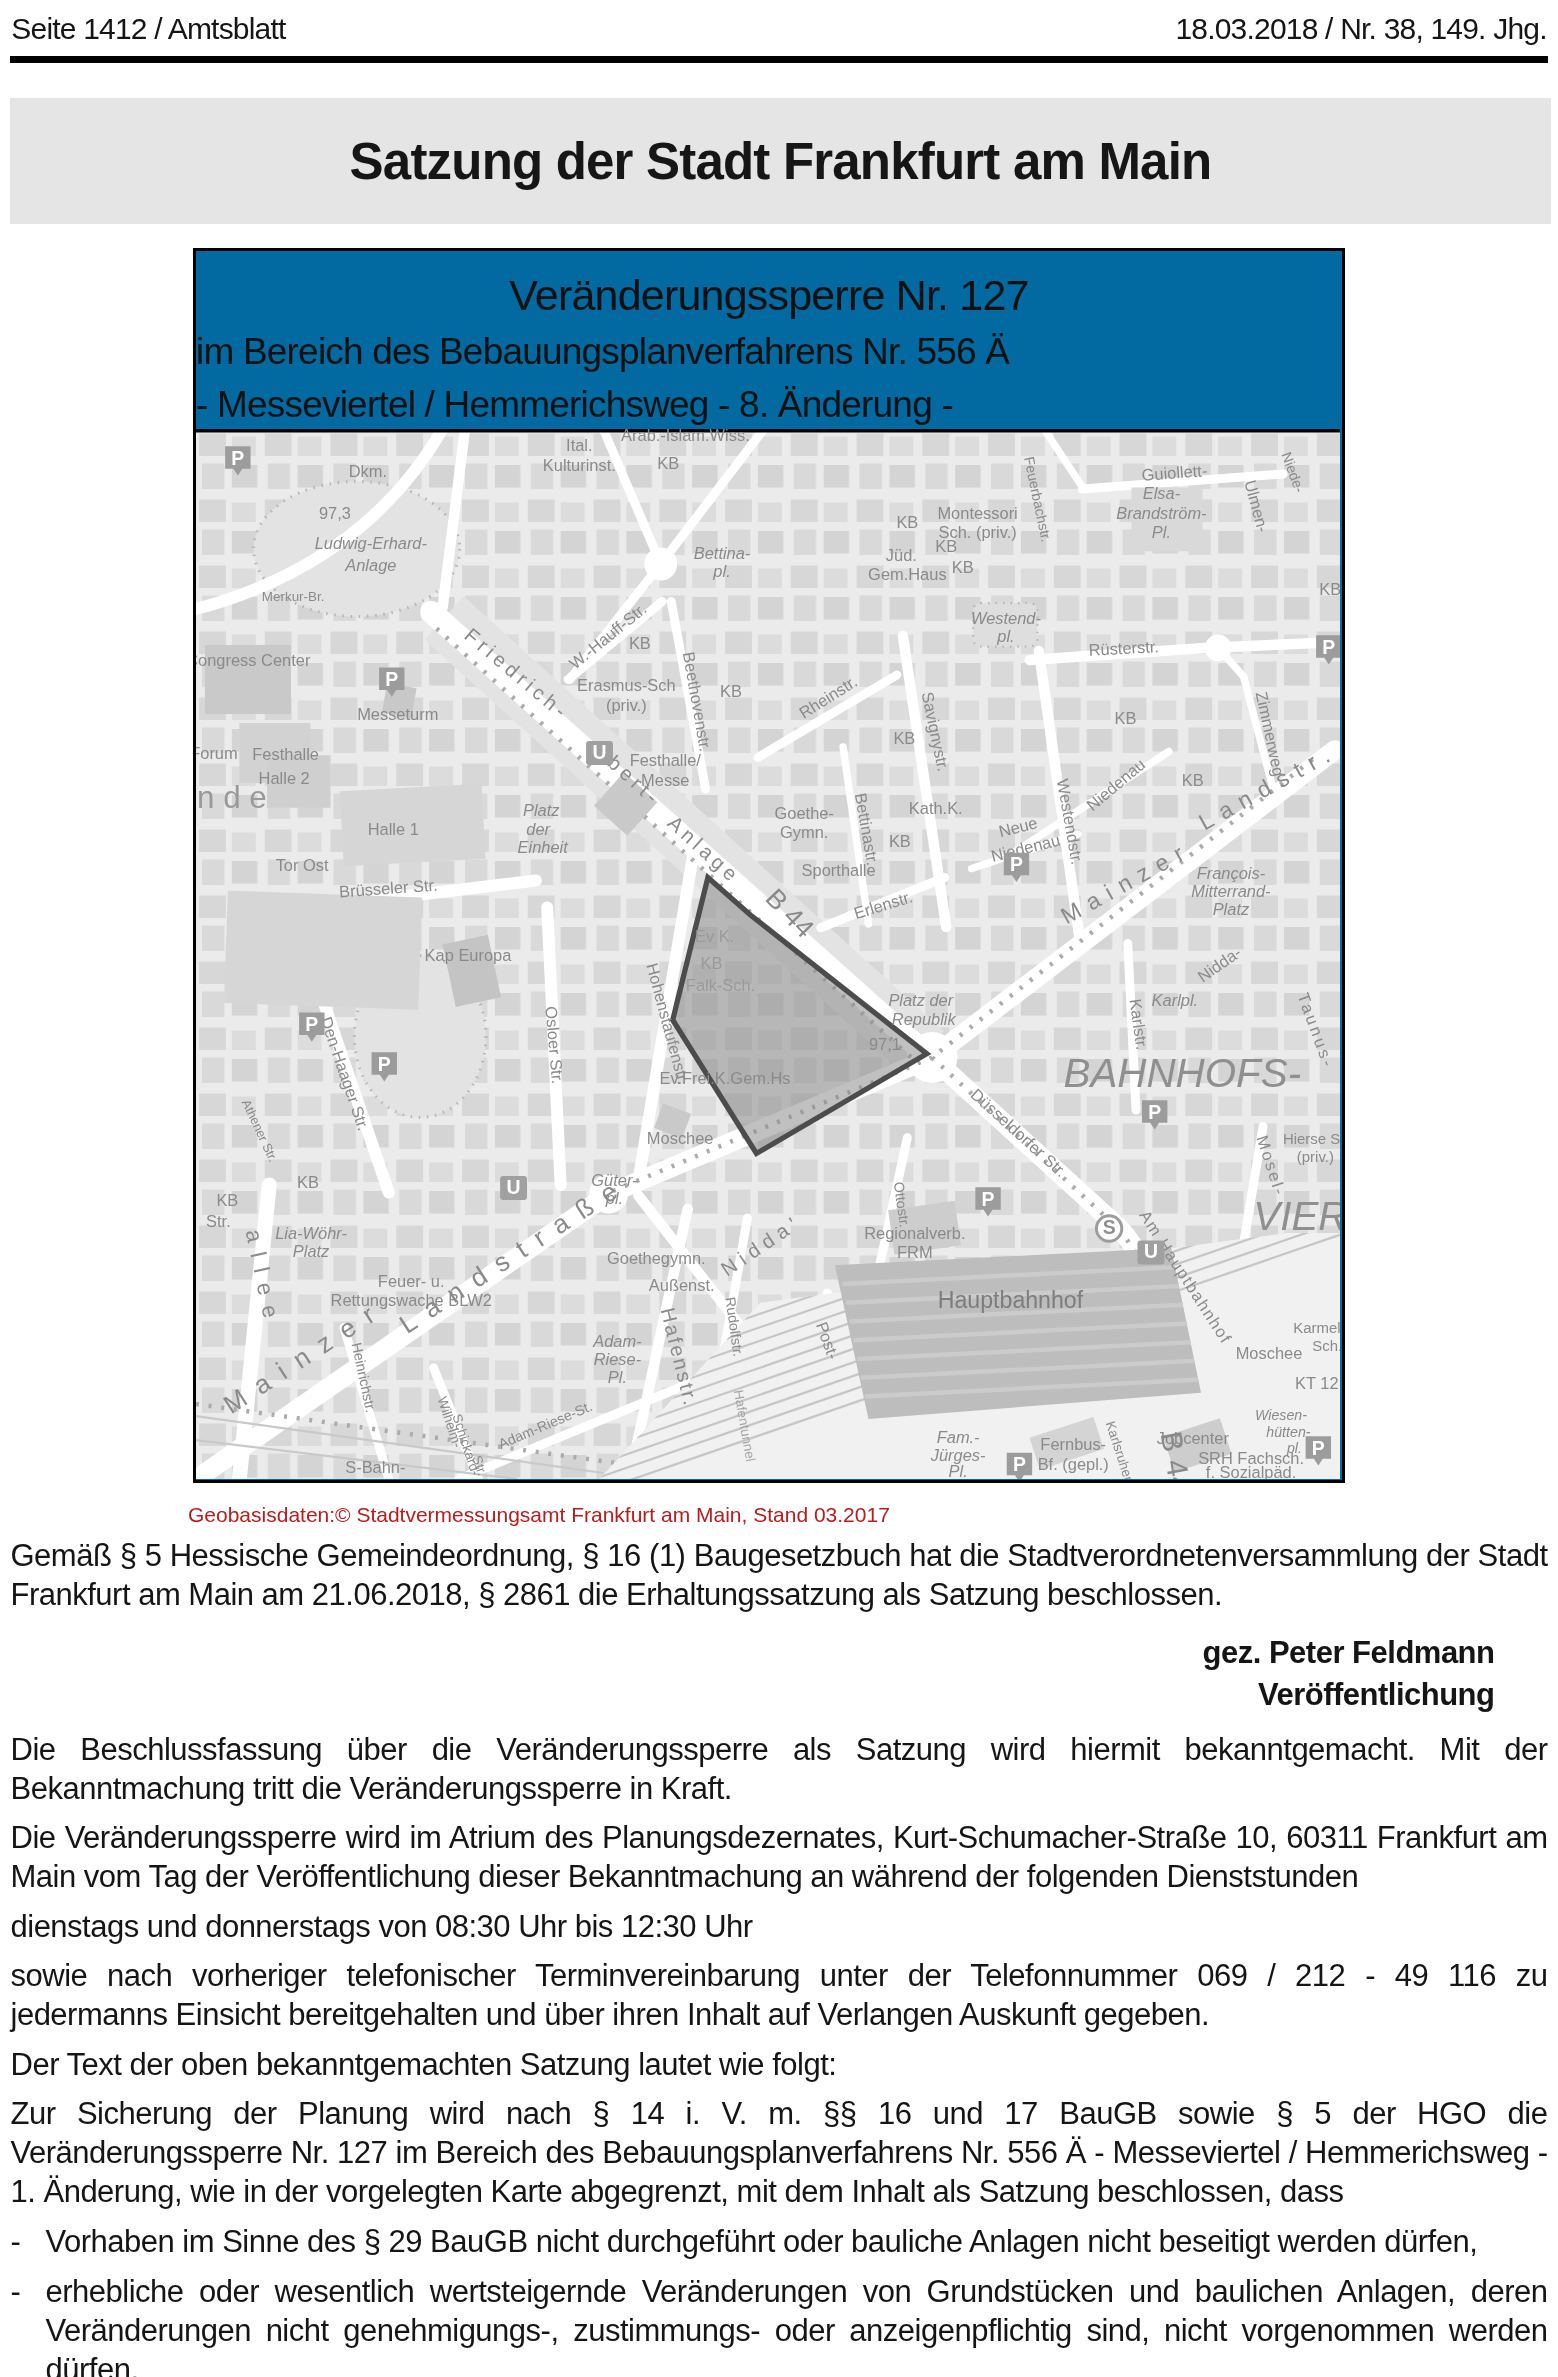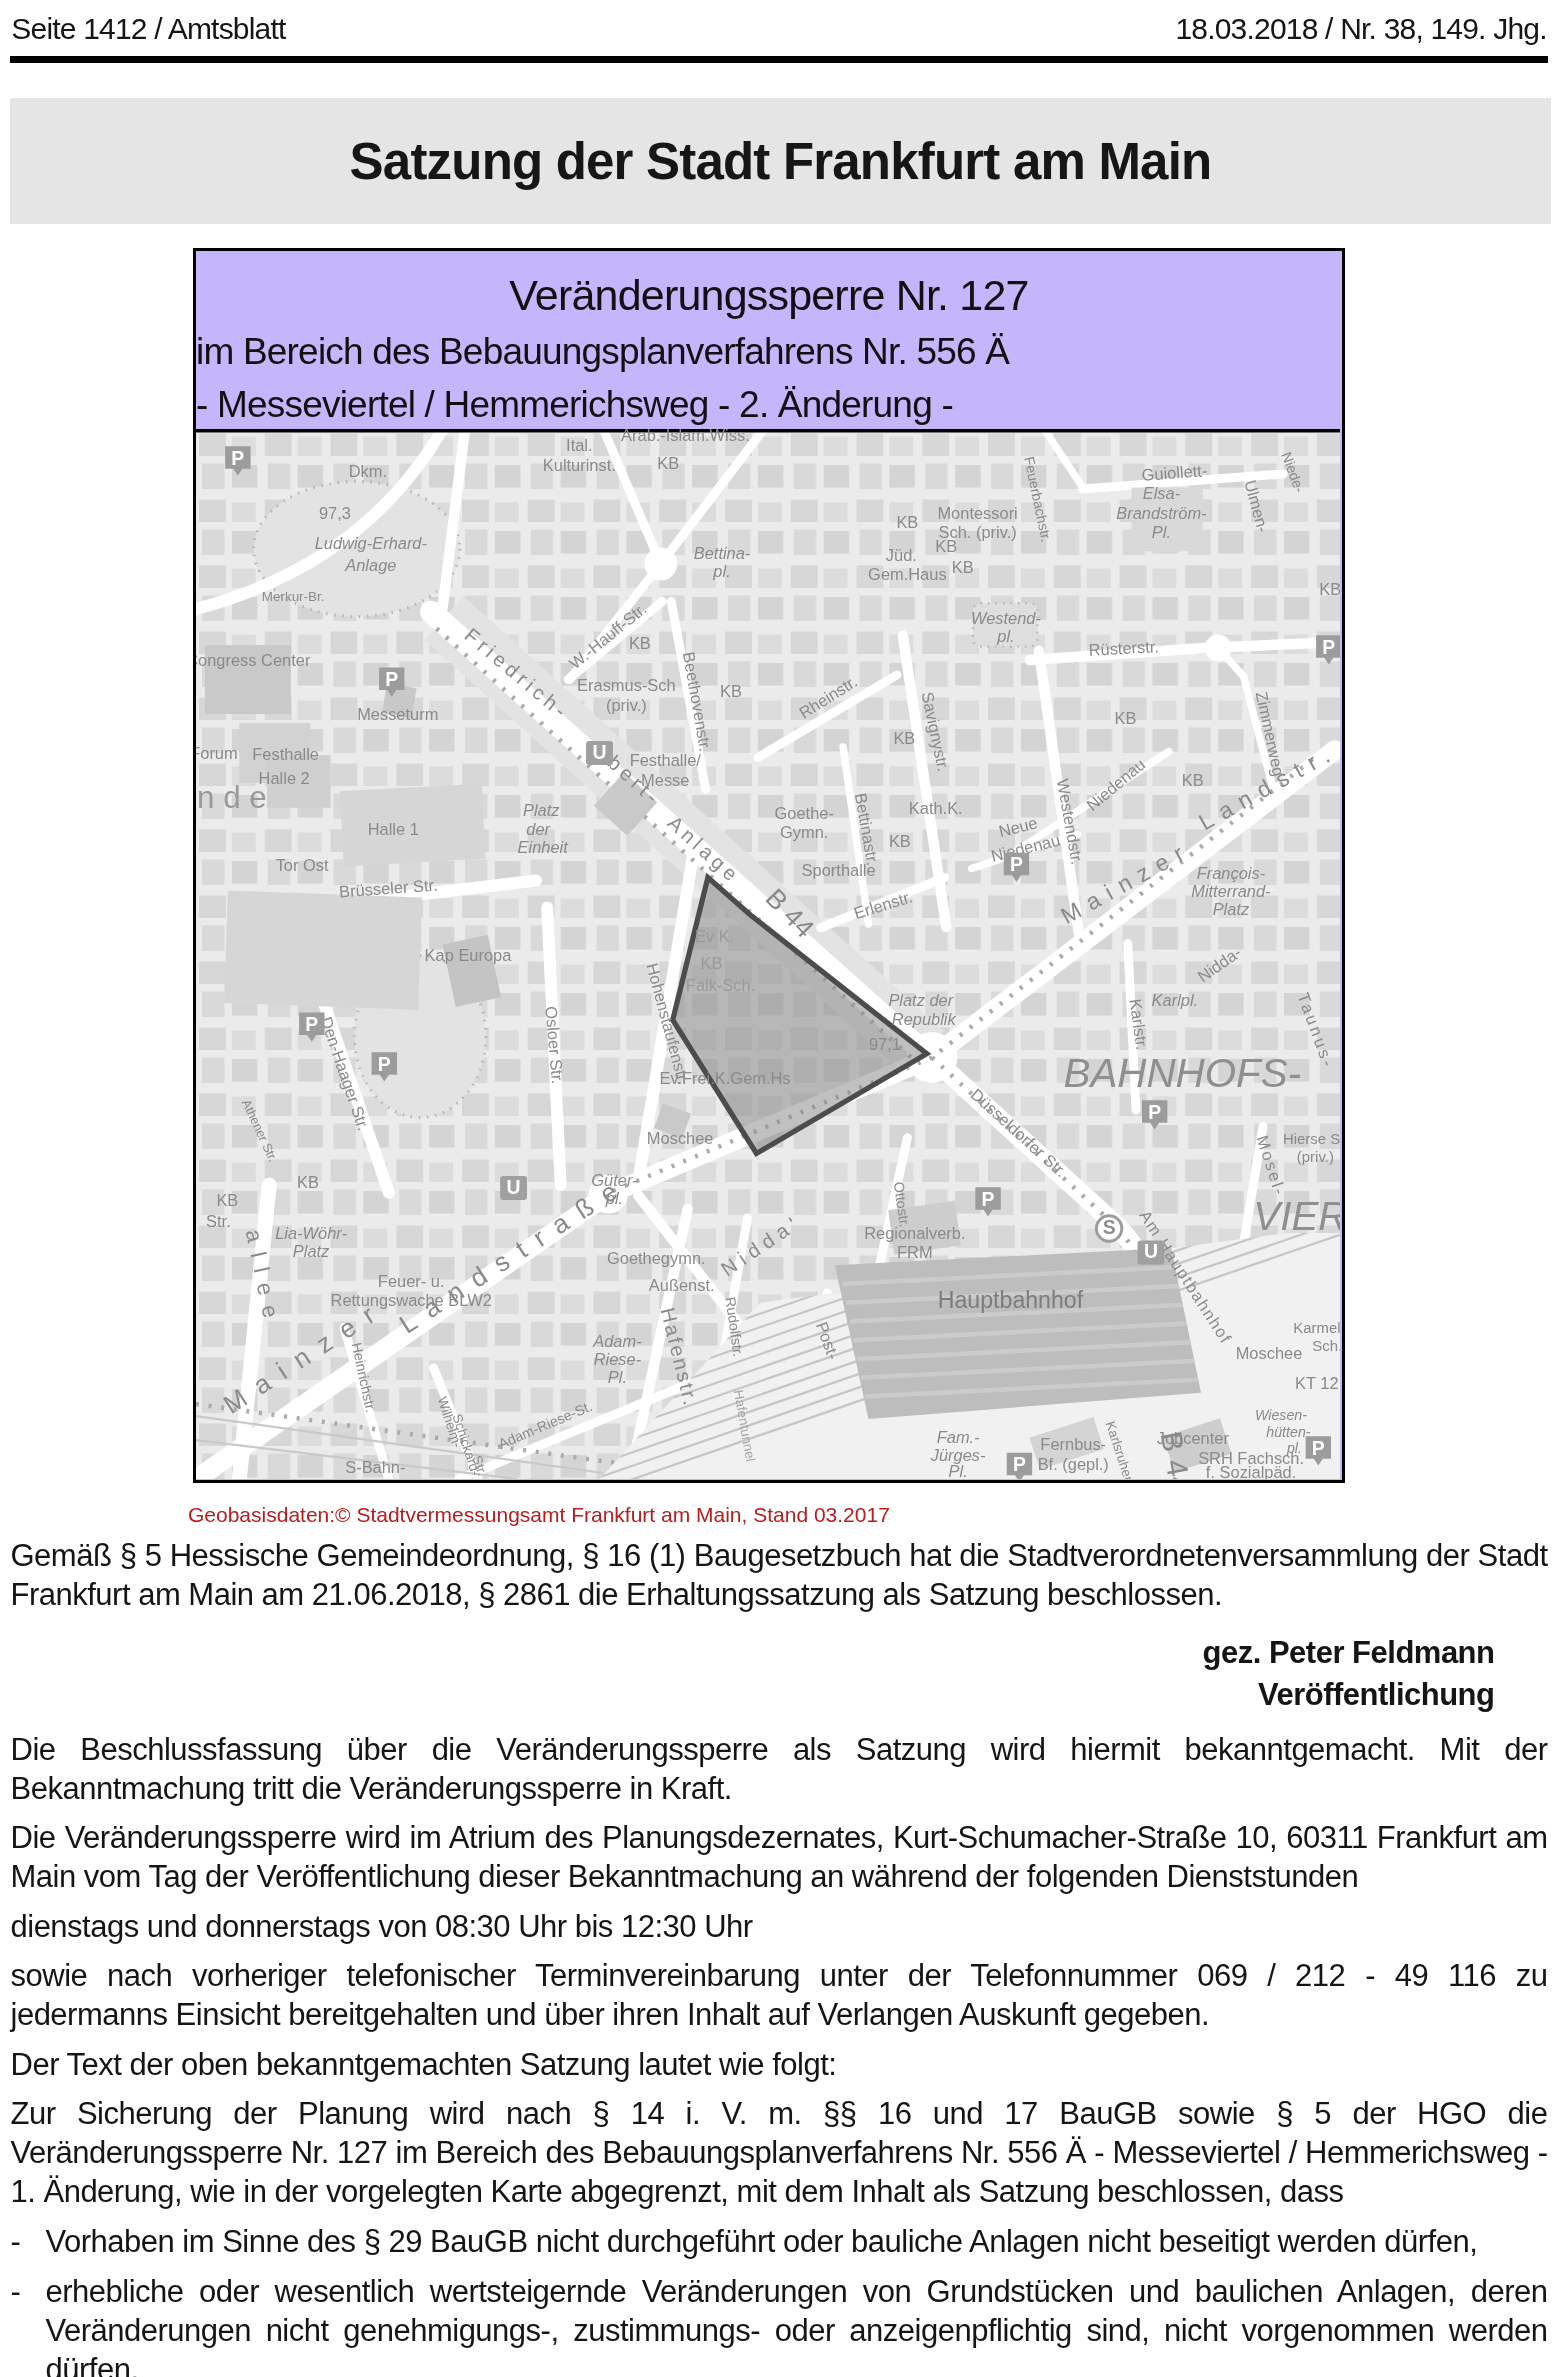--- a/index.html
+++ b/index.html
@@ -11,21 +11,21 @@
   .hdr.left{left:11.3px}
   .hdr.right{right:11.3px}
   .rule{position:absolute;left:9.8px;right:9.8px;top:56px;height:6.8px;background:#000}
   .banner{
     position:absolute;left:9.8px;right:6.8px;top:98px;height:126px;background:#e5e5e5;
     display:flex;align-items:center;justify-content:center;
   }
   .banner h1{margin:0;font-size:51px;font-weight:bold;color:#161616;letter-spacing:-0.8px}
   .plan-box{
     position:absolute;left:193px;top:248px;width:1152px;height:1235px;
-    border:3.8px solid #000;box-sizing:border-box;background:#c4b5fd;overflow:hidden;
+    border:3.8px solid #000;box-sizing:border-box;background:#0369a1;overflow:hidden;
   }
   .box-title{margin:19.6px 0 0;text-align:center;font-size:43px;font-weight:400;letter-spacing:-0.8px}
   .box-sub{margin:11.3px 0 0;font-size:37px;font-weight:400;letter-spacing:-0.8px}
   .map{
     position:absolute;left:0;top:178px;width:1144px;height:1050px;display:block;background:#ededed;
   }
   .map text{font-family:"Liberation Sans",sans-serif}
   .caption{position:absolute;left:188px;top:1503px;font-size:21px;color:#b91c1c}
   main{
     position:absolute;left:10.5px;width:1537px;top:1536px;
@@ -43,21 +43,21 @@
 <div class="hdr right">18.03.2018 / Nr. 38, 149. Jhg.</div>
 <div class="rule"></div>
 
 <div class="banner">
   <h1>Satzung der Stadt Frankfurt am Main</h1>
 </div>
 
 <div class="plan-box">
   <div class="box-title">Veränderungssperre Nr. 127</div>
   <div class="box-sub">im Bereich des Bebauungsplanverfahrens Nr. 556 Ä</div>
-  <div class="box-sub">- Messeviertel / Hemmerichsweg - 2. Änderung -</div>
+  <div class="box-sub">- Messeviertel / Hemmerichsweg - 8. Änderung -</div>
 
   <svg class="map" viewBox="0 0 1531 1400" preserveAspectRatio="none" xmlns="http://www.w3.org/2000/svg">
     <defs>
       <pattern id="fab" width="88" height="88" patternUnits="userSpaceOnUse">
         <rect width="88" height="88" fill="#ebebeb"></rect>
         <rect x="4" y="6" width="36" height="30" fill="#d7d7d7"></rect>
         <rect x="48" y="10" width="32" height="26" fill="#dcdcdc"></rect>
         <rect x="8" y="46" width="30" height="34" fill="#d9d9d9"></rect>
         <rect x="48" y="48" width="34" height="30" fill="#d4d4d4"></rect>
       </pattern>

